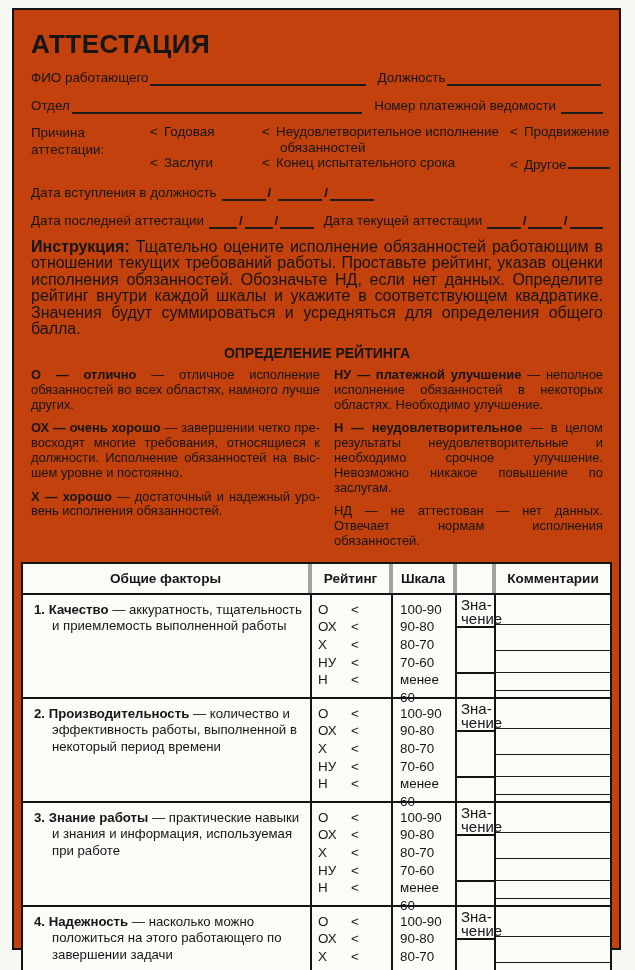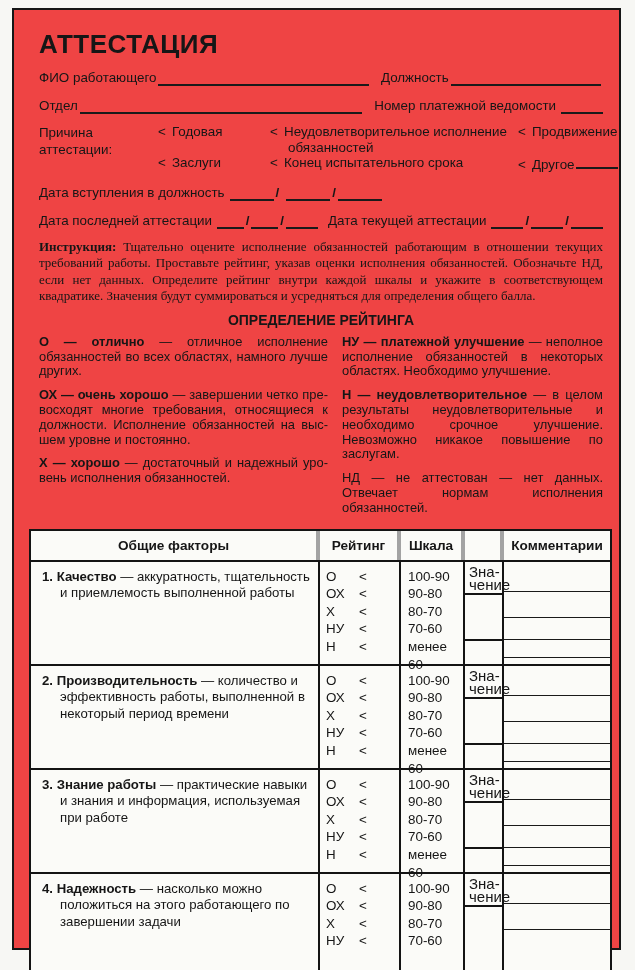--- a/index.html
+++ b/index.html
@@ -7,22 +7,22 @@
     width:635px; height:970px;
     background:#f7f7f4;
     font-family:"Liberation Sans","DejaVu Sans",sans-serif;
     color:#161616;
     position:relative;
     overflow:hidden;
   }
   .frame {
     position:absolute; left:12px; top:8px; width:609px; height:942px;
     border:2px solid #161616;
-    background:#ef4444;
-    padding:12px 16px 0 25px;
+    background:#c2410c;
+    padding:12px 16px 0 17px;
     box-sizing:border-box;
   }
   h1.title {
     font-size:26px; font-weight:bold; letter-spacing:0.5px;
     margin:8px 0 12px 0; line-height:28px;
   }
   .form-line {
     display:flex; align-items:flex-end;
     font-size:13.4px; line-height:16px; margin-top:12px;
     white-space:nowrap;
@@ -37,23 +37,22 @@
   .reasons {
     display:grid; grid-template-columns:119px 112px 248px auto;
     margin-top:10px; font-size:13.4px; 
   }
   .reason-label { grid-row:1 / span 2; line-height:17px; }
   .ritem { padding-left:18px; text-indent:-18px; line-height:15.5px; }
   .rmark { display:inline-block; width:14px; text-indent:0; }
   .rother .blank { margin-left:1px; }
 
   .instruction {
-    margin-top:10px; font-size:13px; line-height:16.6px;
+    margin-top:10px; font-size:16px; line-height:16.6px;
     text-align:justify;
-    font-family:Liberation Serif, serif;
   }
   .legend-heading {
     text-align:center; font-weight:bold; font-size:14px;
     margin:7px 0 7px 0;
   }
   .legend { display:flex; gap:14px; font-size:12.9px; }
   .legend-col-left { width:289px; flex:none; }
   .legend-col-right { flex:1; }
   .legend p {
     margin:0 0 9px 0; line-height:14.8px; text-align:justify;

